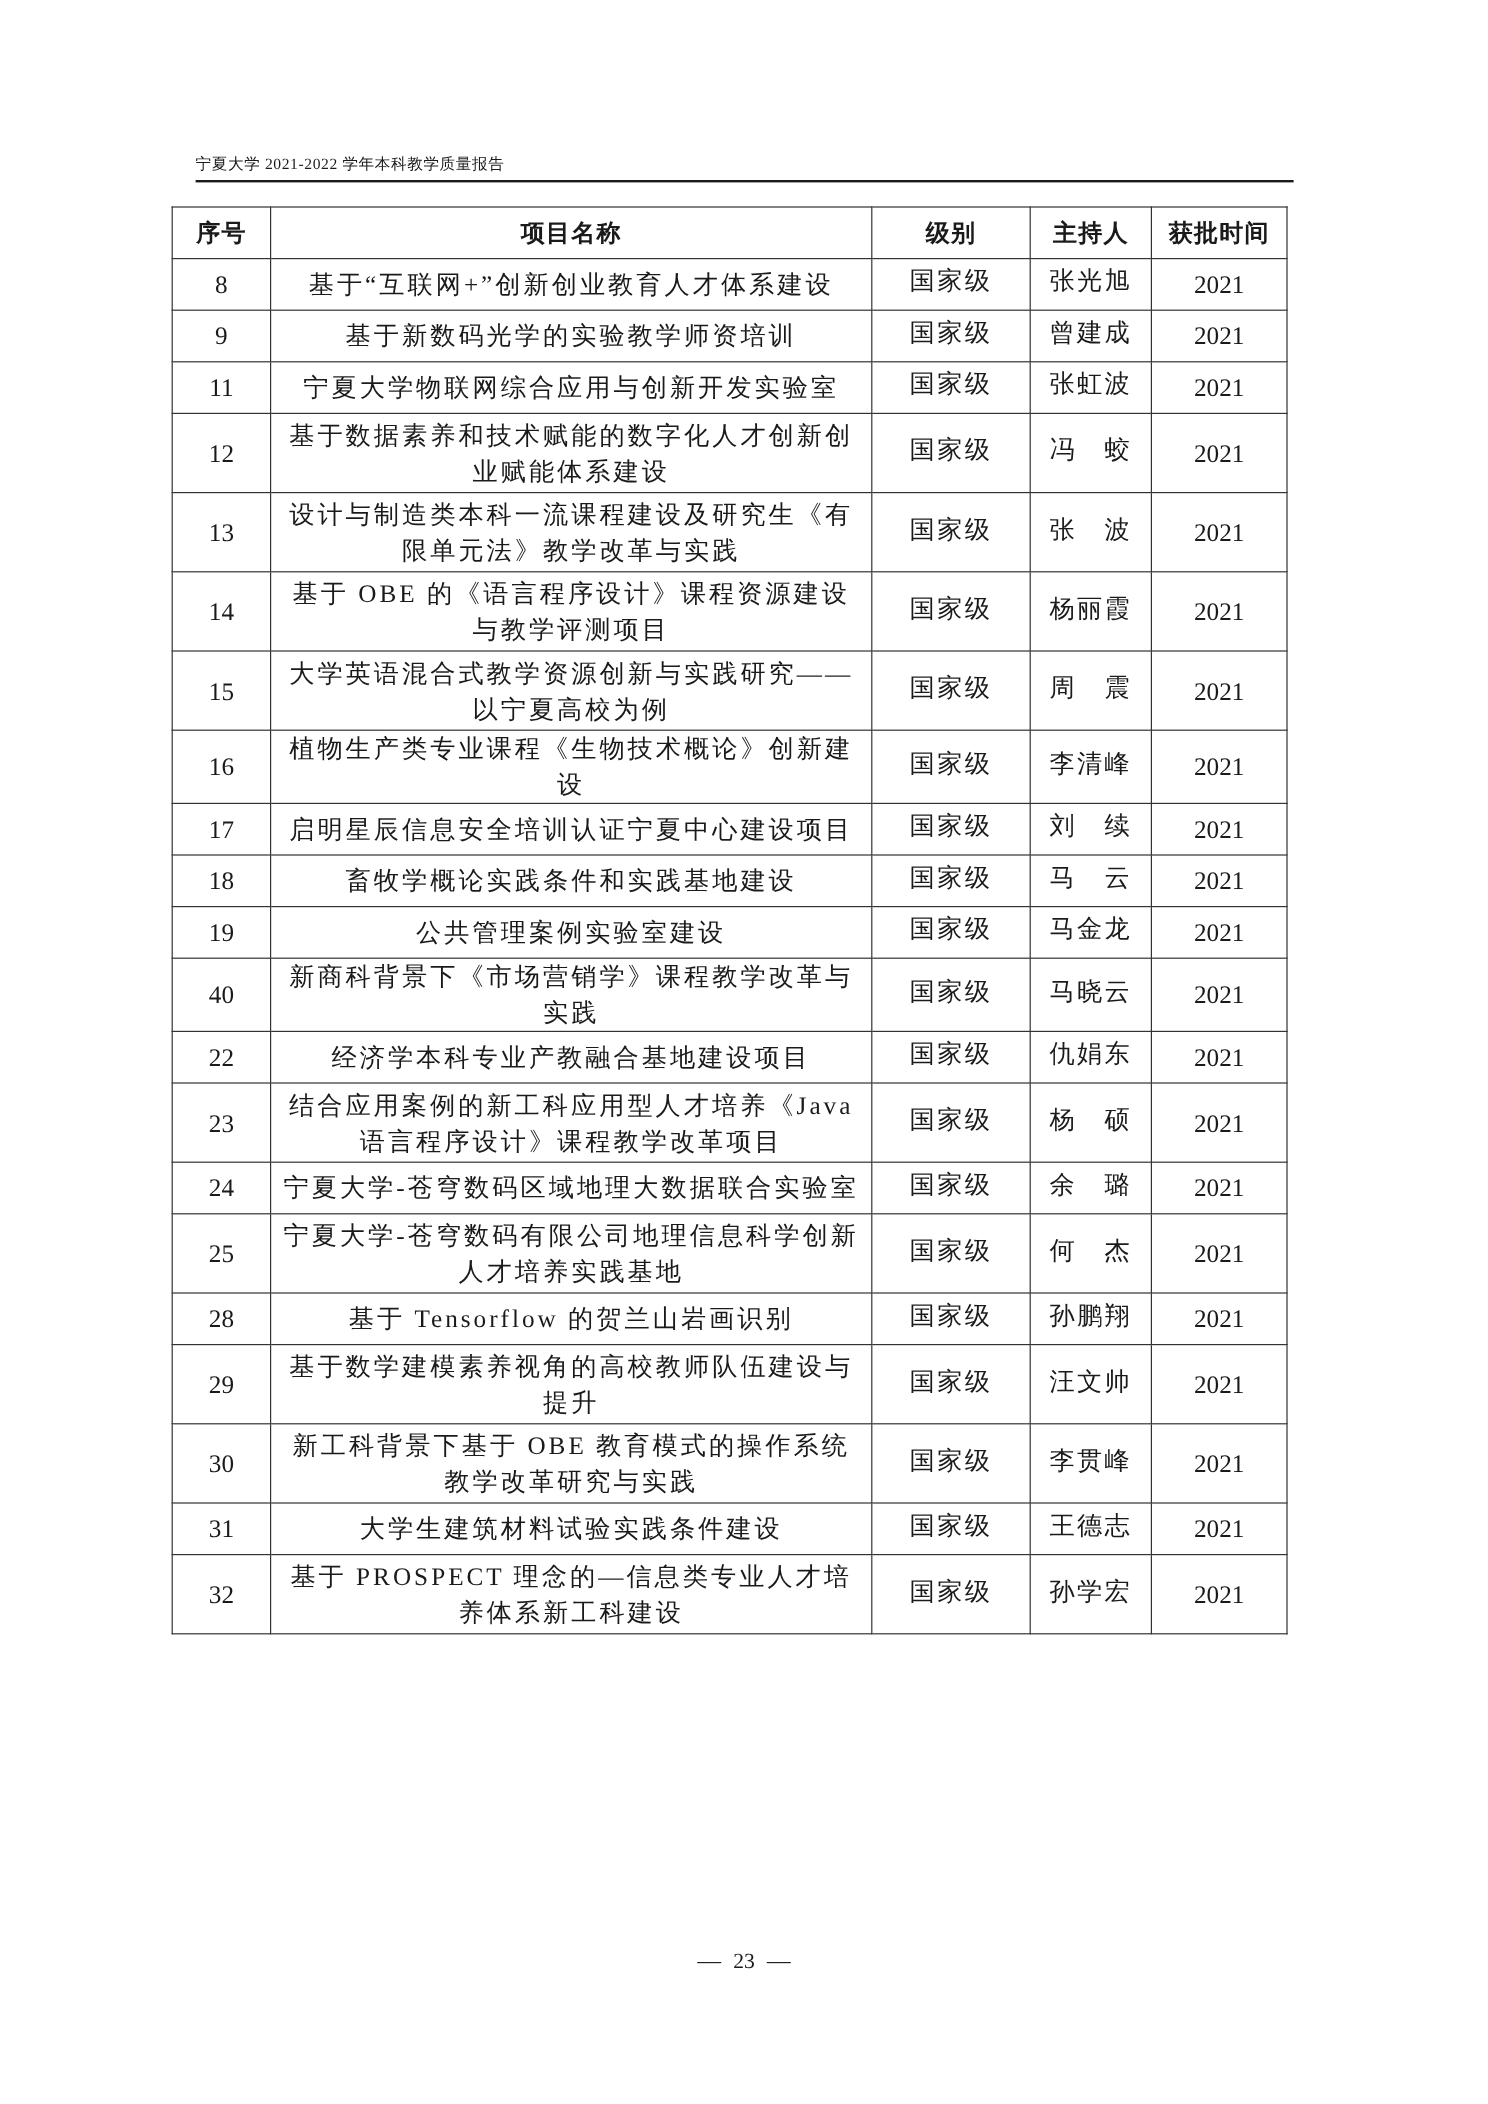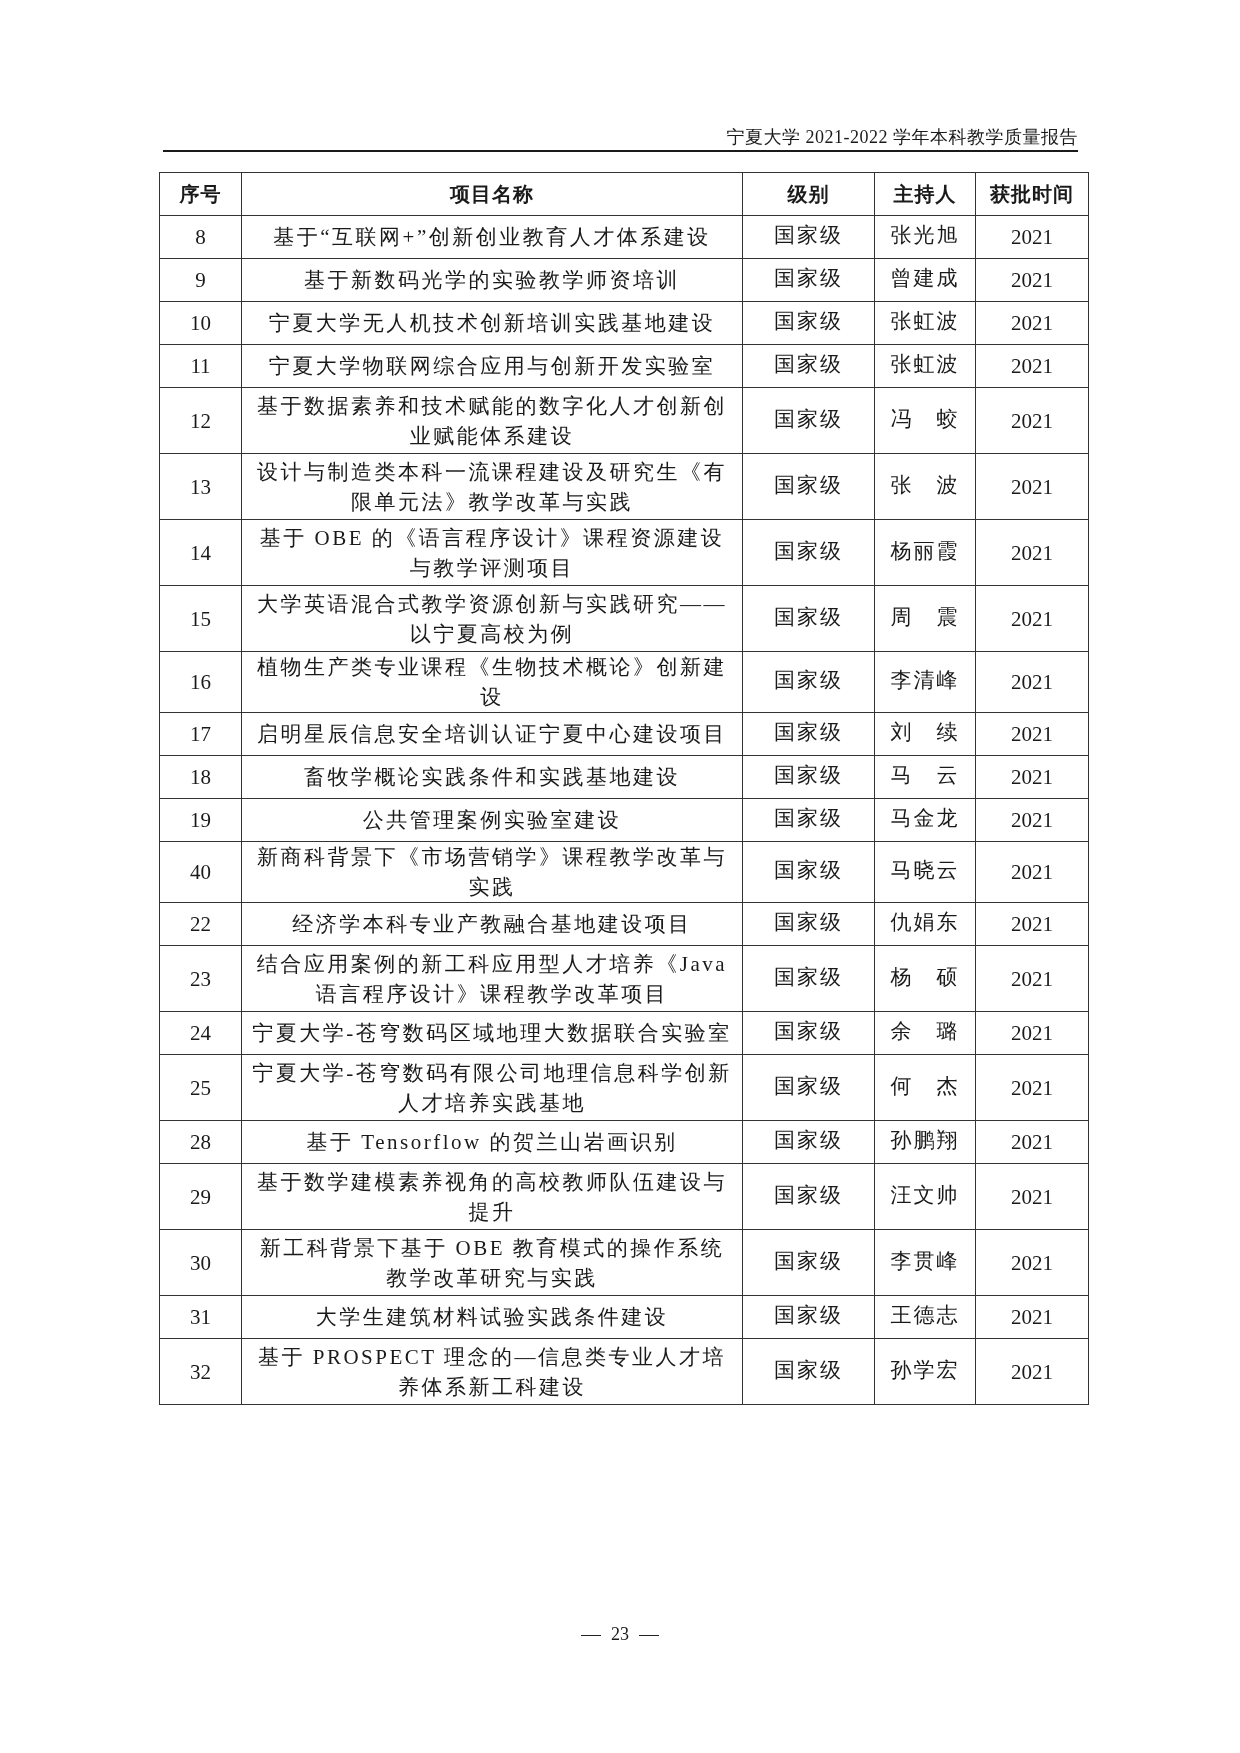--- a/index.html
+++ b/index.html
@@ -1,22 +1,22 @@
 <!DOCTYPE html>
 <html><head>
 <meta charset="utf-8">
 <style>
   html, body { margin: 0; padding: 0; background: #ffffff; }
   body { width: 1240px; height: 1753px; position: relative; overflow: hidden;
          font-family: "Liberation Serif", "DejaVu Serif", serif; color: #1a1a1a; }
   .running-head { position: absolute; left: 163px; width: 915px; top: 124px; height: 26px;
-         text-align: right; font-size: 18px; line-height: 26px; letter-spacing: 0.5px; }
+         text-align: left; font-size: 13px; line-height: 26px; letter-spacing: 0.5px; }
   .head-rule { position: absolute; left: 163px; width: 915px; top: 150px; height: 0;
          border-top: 2px solid #1a1a1a; }
-  table.projects { position: absolute; left: 159px; top: 172px; width: 929px;
+  table.projects { position: absolute; left: 143px; top: 172px; width: 929px;
          border-collapse: collapse; table-layout: fixed; }
   table.projects th, table.projects td { border: 1.5px solid #333; text-align: center;
          vertical-align: middle; padding: 0 8px; font-size: 21px; line-height: 30px; }
   table.projects th { height: 42px; font-family: "DejaVu Sans", "Liberation Sans", sans-serif;
          font-weight: bold; font-size: 20px; letter-spacing: 1px; }
   table.projects tr.single td { height: 42px; }
   table.projects tr.double td { height: 65px; }
   td.col-name { letter-spacing: 2.5px; padding: 0 10px; }
   td.col-level, td.col-host { letter-spacing: 2px; font-family: Liberation Mono, monospace; }
   td.col-no, td.col-year { letter-spacing: 0; }
@@ -57,27 +57,20 @@
         <td class="col-year">2021</td>
       </tr>
       <tr class="single">
         <td class="col-no">9</td>
         <td class="col-name">基于新数码光学的实验教学师资培训</td>
         <td class="col-level">国家级</td>
         <td class="col-host">曾建成</td>
         <td class="col-year">2021</td>
       </tr>
       <tr class="single">
-        <td class="col-no">10</td>
-        <td class="col-name">宁夏大学无人机技术创新培训实践基地建设</td>
-        <td class="col-level">国家级</td>
-        <td class="col-host">张虹波</td>
-        <td class="col-year">2021</td>
-      </tr>
-      <tr class="single">
         <td class="col-no">11</td>
         <td class="col-name">宁夏大学物联网综合应用与创新开发实验室</td>
         <td class="col-level">国家级</td>
         <td class="col-host">张虹波</td>
         <td class="col-year">2021</td>
       </tr>
       <tr class="double">
         <td class="col-no">12</td>
         <td class="col-name">基于数据素养和技术赋能的数字化人才创新创业赋能体系建设</td>
         <td class="col-level">国家级</td>

